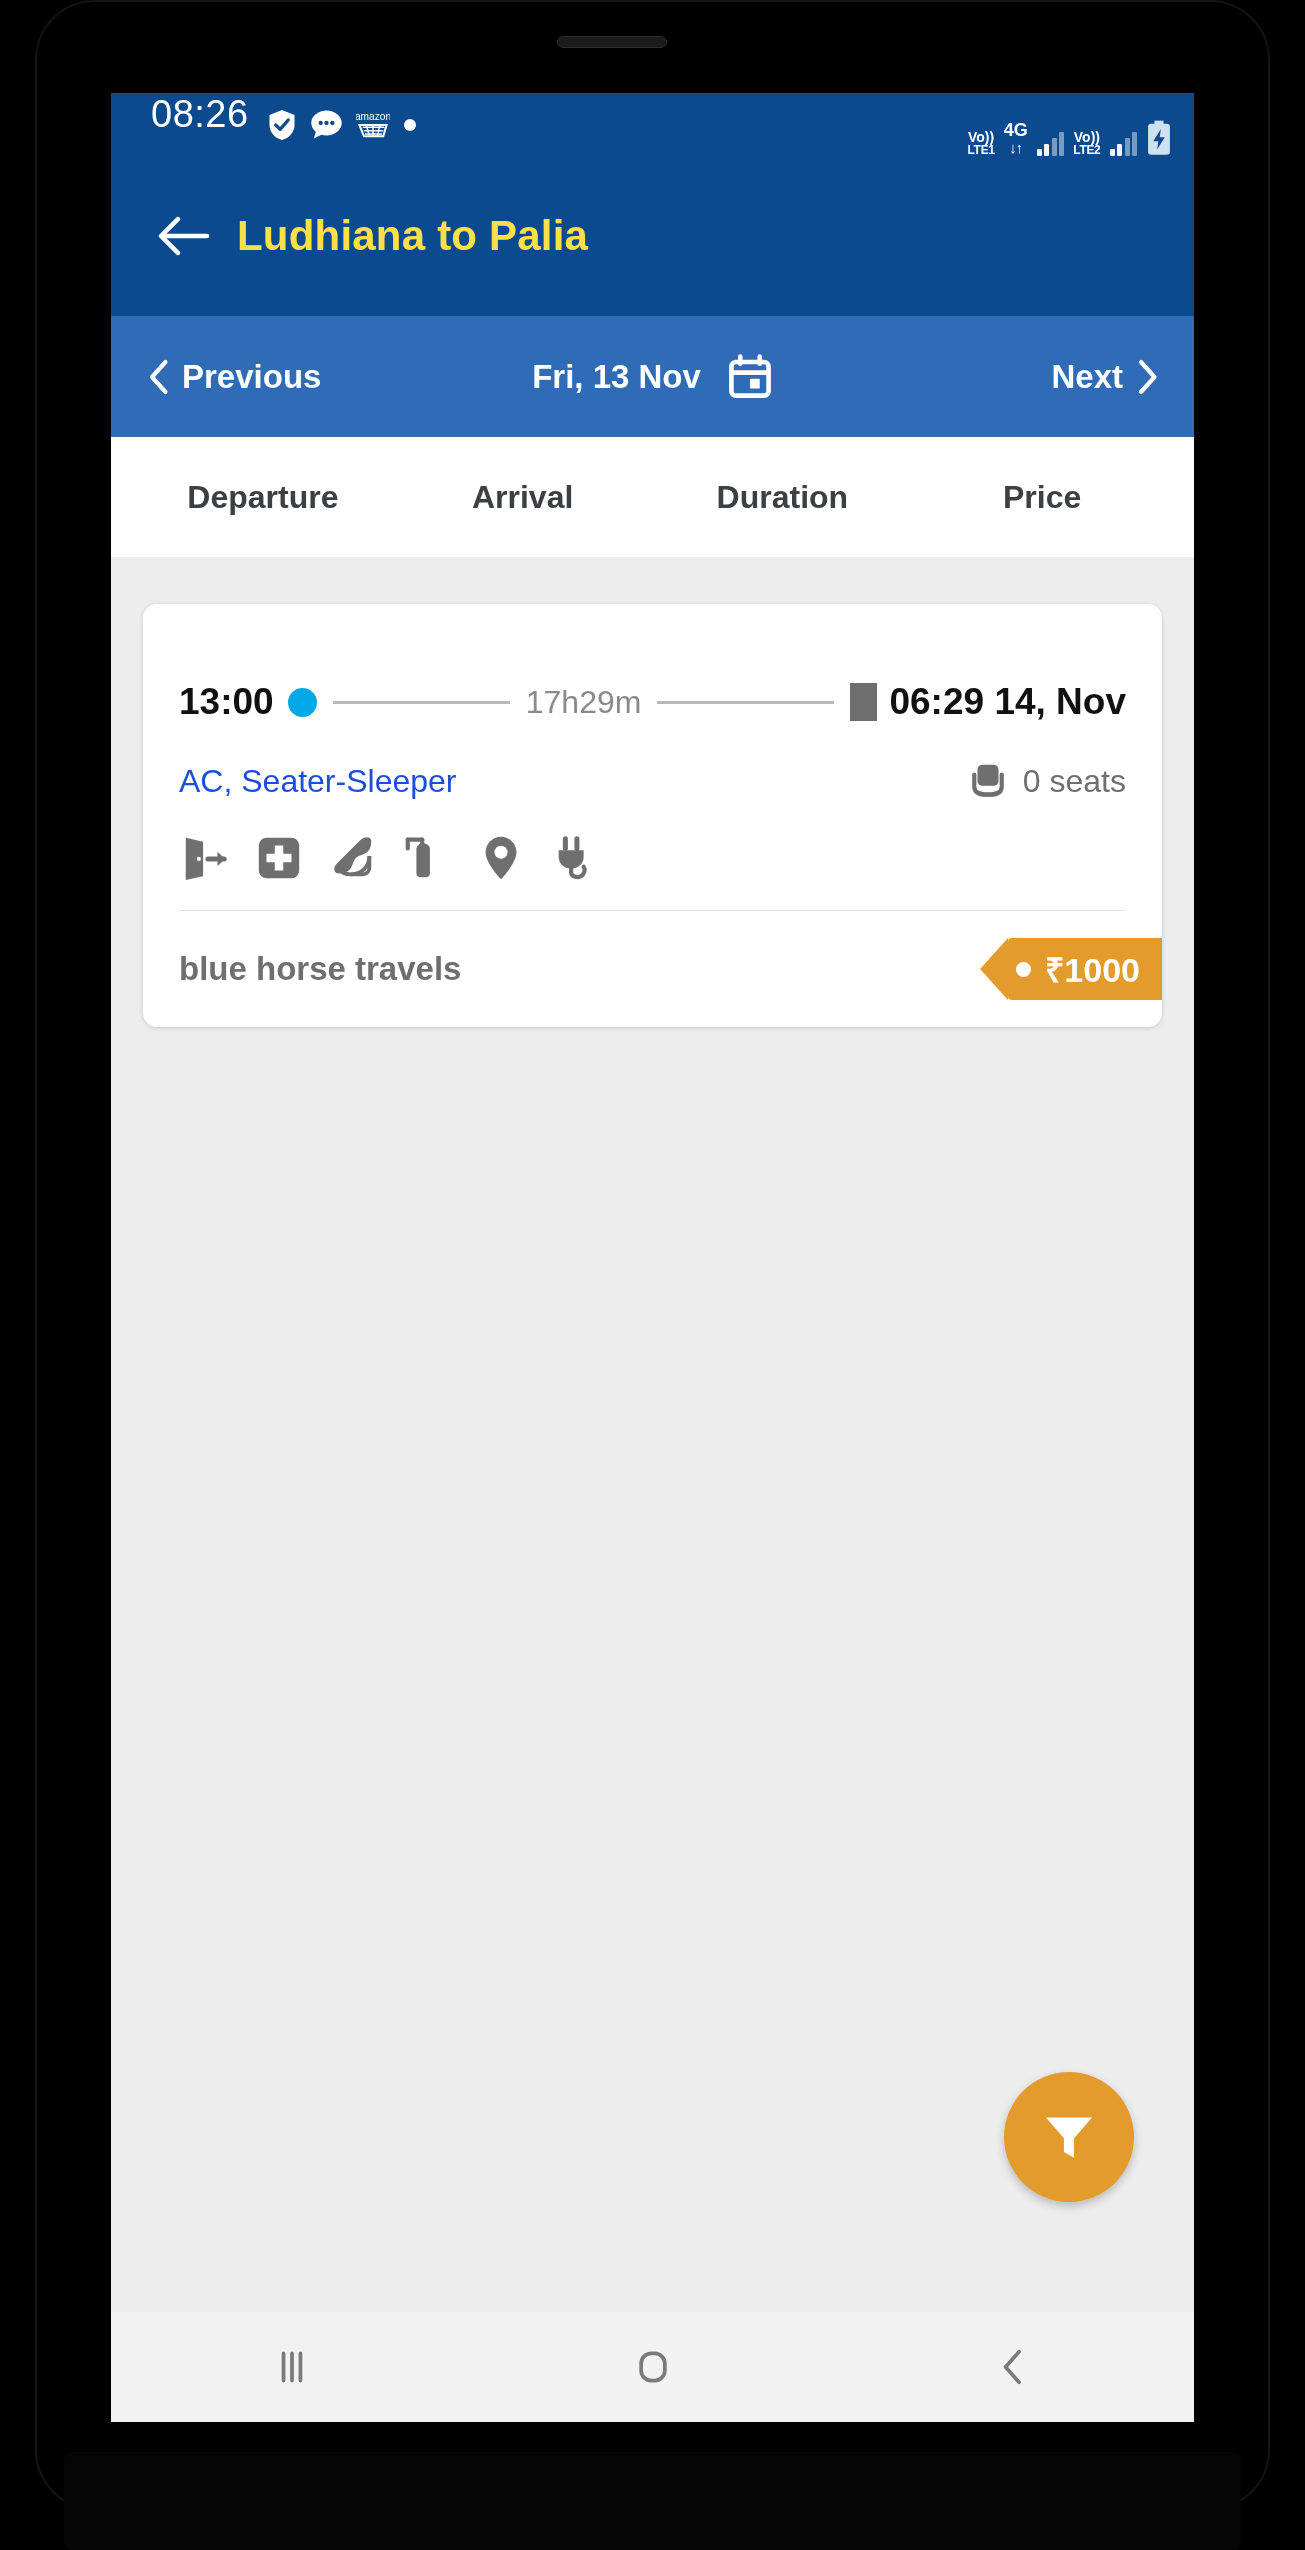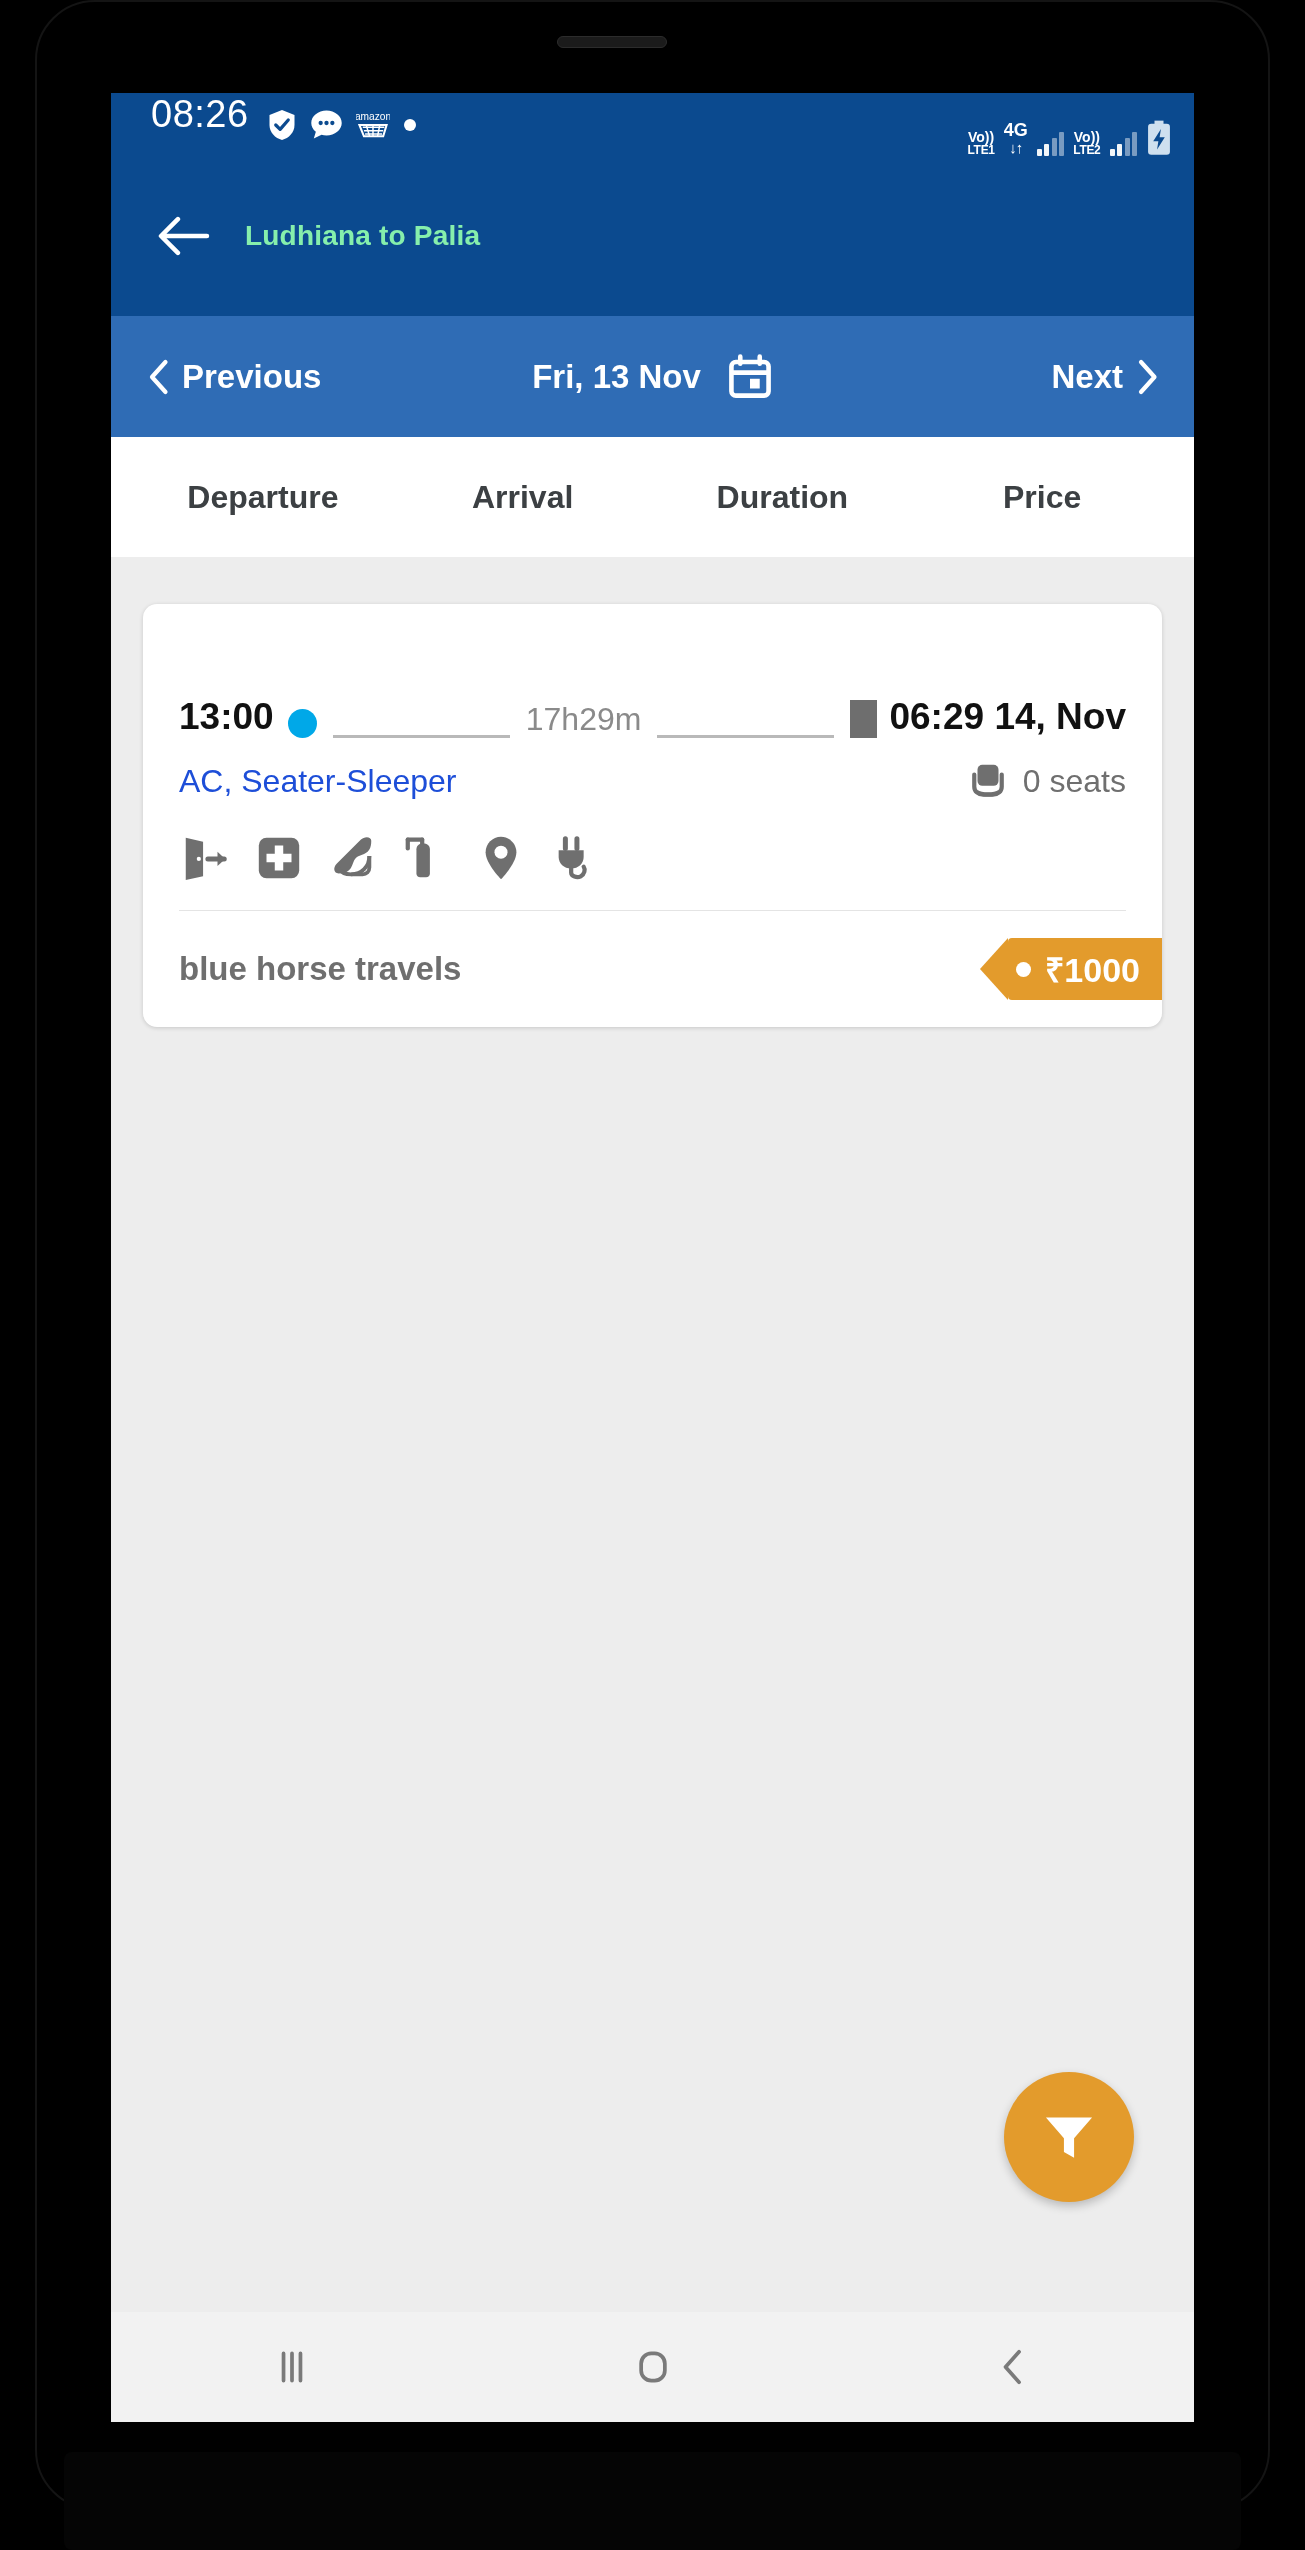--- a/index.html
+++ b/index.html
@@ -74,23 +74,23 @@
     width: 100%; height: 160px;
     background: #0b4a8f;
     display: flex; align-items: center;
     padding-left: 34px;
   }
   #back-arrow-btn {
     width: 78px; height: 78px;
     display: flex; align-items: center; justify-content: center;
   }
   #app-title {
-    color: #86efac;
-    font-size: 28px; font-weight: 700;
-    margin-left: 22px;
+    color: #fde047;
+    font-size: 42px; font-weight: 700;
+    margin-left: 14px;
     letter-spacing: 0.2px;
   }
   
   #date-nav {
     position: relative;
     width: 100%; height: 121px;
     background: #2f6cb5;
     display: flex; align-items: center;
     padding: 0 36px;
   }
@@ -139,21 +139,21 @@
     position: absolute;
     left: 32px; top: 47px;
     width: calc(100% - 64px);
     background: #ffffff;
     border-radius: 14px;
     box-shadow: 0 1px 4px rgba(0,0,0,0.16);
     padding: 62px 36px 0 36px;
   }
   
   #timeline-row {
-    display: flex; align-items: flex-end;
+    display: flex; align-items: center;
     height: 72px;
   }
   #depart-time, #arrive-time {
     color: #111111; font-size: 37px; font-weight: 700;
     white-space: nowrap;
   }
   #depart-dot {
     width: 29px; height: 29px; border-radius: 50%;
     background: #00a8e8; margin-left: 14px; flex: none;
   }

